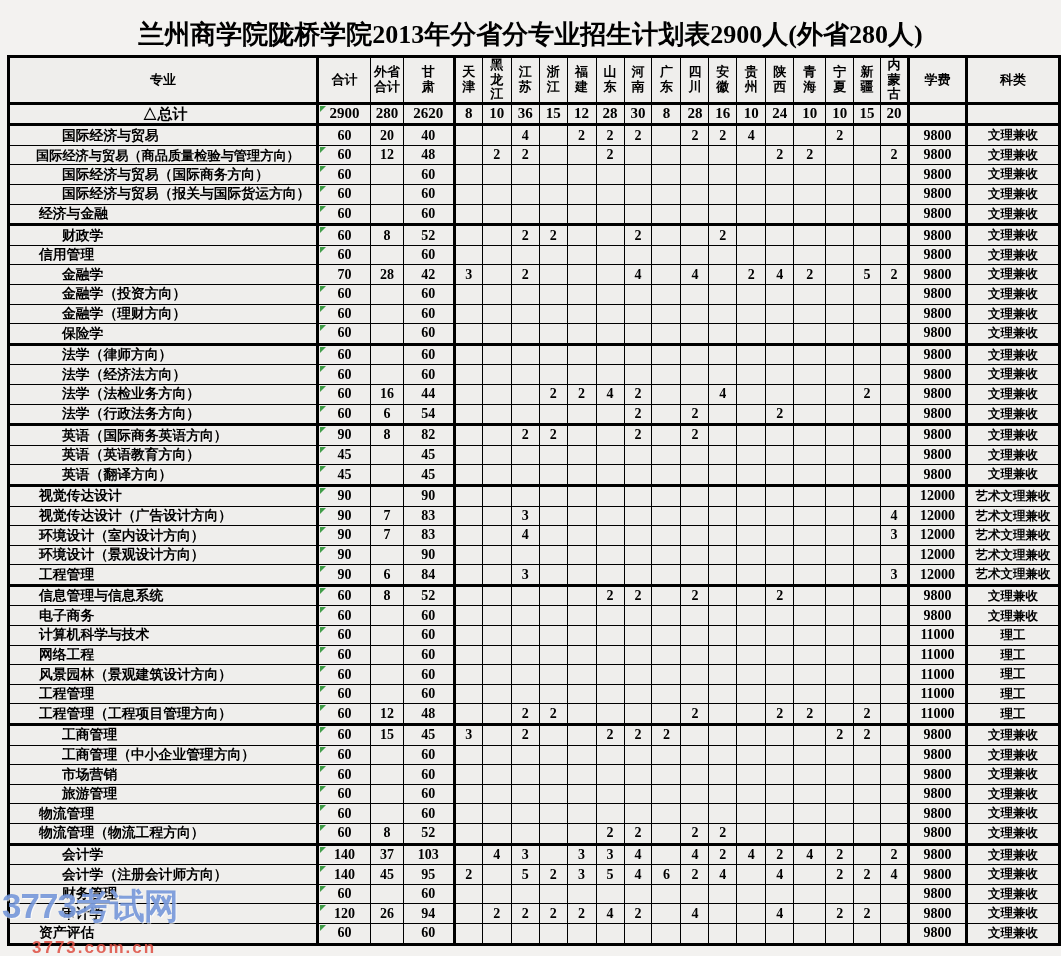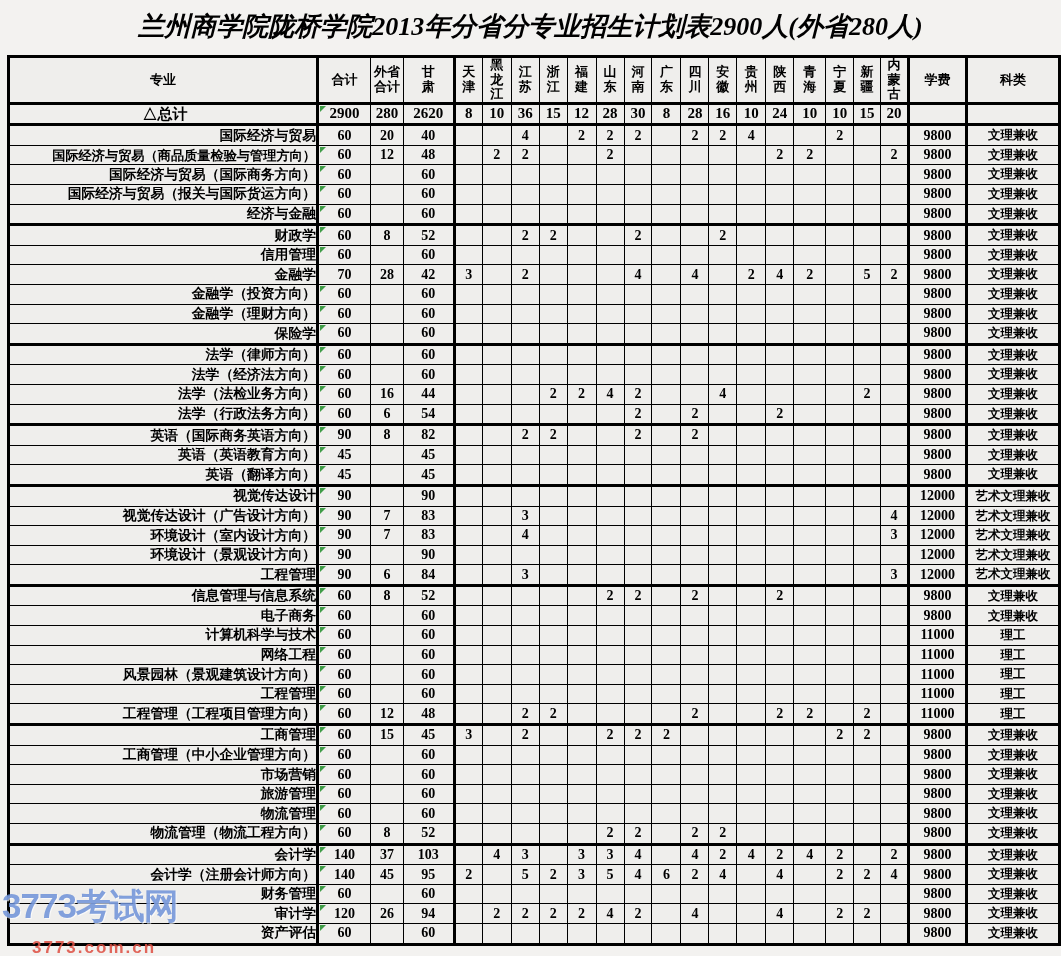--- a/index.html
+++ b/index.html
@@ -2,24 +2,24 @@
 <html><head>
 <meta charset="utf-8">
 <style>
   html,body{margin:0;padding:0;}
   body{
     width:1061px;height:956px;overflow:hidden;position:relative;
     background:#f3f2f0;color:#000;
     font-family:"Liberation Sans",sans-serif;
   }
   .page-title{
-    position:absolute;left:0;top:9px;width:1061px;
+    position:absolute;left:0;top:17px;width:1061px;
     text-align:center;font-size:26px;font-weight:bold;
     font-family:"Liberation Serif",serif;
-    letter-spacing:0px;white-space:nowrap;font-style:italic;
+    letter-spacing:0px;white-space:nowrap;
   }
   table.plan{
     position:absolute;left:7px;top:55px;
     border-collapse:collapse;table-layout:fixed;
     background:#efeeec;
     border:3px solid #000;
   }
   th,td{
     border:1px solid #000;padding:0;margin:0;text-align:center;
     vertical-align:middle;overflow:hidden;color:#000;
@@ -29,26 +29,26 @@
     border-bottom-width:3px;
   }
   thead .w1{width:1.15em;margin:0 auto;word-break:break-all;line-height:1.12;}
   thead .w2{width:2.2em;margin:0 auto;word-break:break-all;line-height:1.15;}
   tbody td{
     height:18.6px;font-size:14px;font-weight:bold;line-height:1;
     font-family:"Liberation Serif",serif;
     white-space:nowrap;
   }
   td.major{
-    text-align:right;
+    text-align:left;
     font-family:"Liberation Sans",sans-serif;
     font-size:13.8px;
   }
-  td.major.ind0{padding-left:38px;font-size:13.2px;}
-  td.major.ind1{padding-left:12px;}
+  td.major.ind0{padding-left:26px;font-size:13.2px;}
+  td.major.ind1{padding-left:29px;}
   td.major.ind2{padding-left:52px;}
   tr.total td{border-bottom-width:3px;font-size:15px;}
   tr.total td.major{text-align:center;padding-left:4px;font-size:15px;}
   tr.grp td{border-bottom-width:3px;}
   .tr2{border-right-width:3px !important;}
   td.cat{font-family:"Liberation Sans",sans-serif;font-size:12.5px;letter-spacing:0;}
   td.mk{position:relative;}
   td.mk::before{
     content:"";position:absolute;top:1px;left:1px;width:0;height:0;
     border-top:6px solid #3f9c47;border-right:6px solid transparent;

